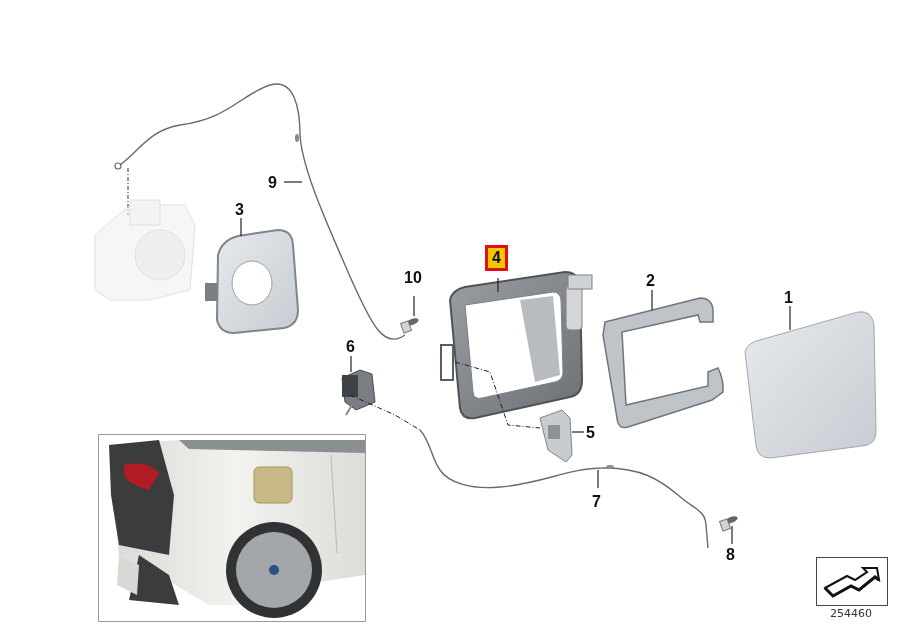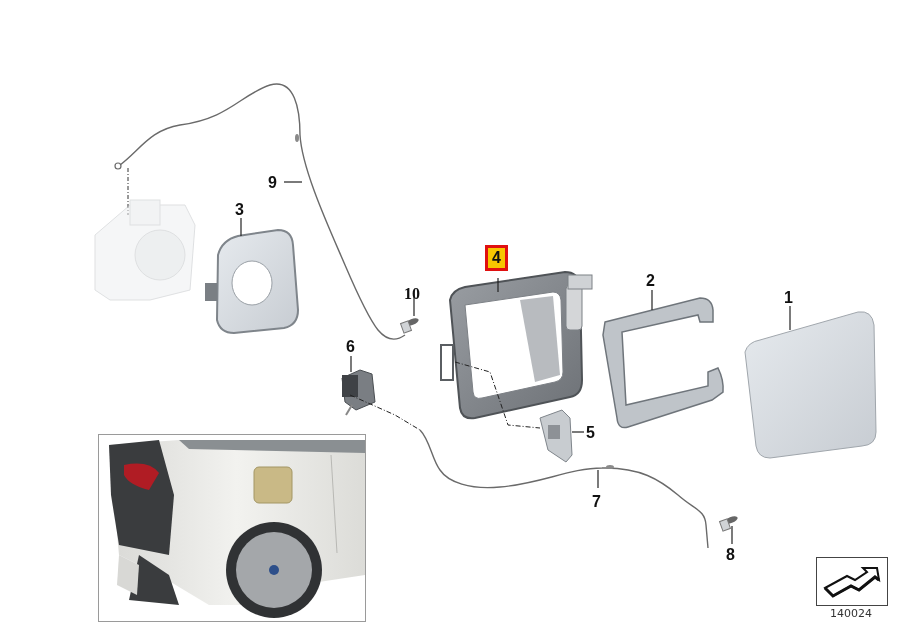--- a/index.html
+++ b/index.html
@@ -105,21 +105,21 @@
 
 <div class="callout" style="left:784px; top:290px;">1</div>
 <div class="callout" style="left:646px; top:273px;">2</div>
 <div class="callout" style="left:235px; top:202px;">3</div>
 <div class="callout hl" style="left:485px; top:245px;">4</div>
 <div class="callout" style="left:586px; top:425px;">5</div>
 <div class="callout" style="left:346px; top:339px;">6</div>
 <div class="callout" style="left:592px; top:494px;">7</div>
 <div class="callout" style="left:726px; top:547px;">8</div>
 <div class="callout" style="left:268px; top:175px;">9</div>
-<div class="callout" style="left:404px; top:286px;font-family:Liberation Serif, serif;">10</div>
+<div class="callout" style="left:404px; top:270px;">10</div>
 
 <div class="inset">
   <svg width="266" height="186" viewBox="0 0 266 186">
     <rect x="0" y="0" width="266" height="186" fill="#ffffff"></rect>
     <path d="M10 10 L 80 5 L 266 5 L 266 140 L 200 150 L 170 170 L 110 170 L 60 140 L 20 120 Z" fill="url(#gCar)"></path>
     <path d="M10 10 L 60 5 L 75 60 L 70 120 L 20 110 L 12 60 Z" fill="#3a3c3e"></path>
     <path d="M25 30 Q 50 25 60 38 L 50 55 Q 30 50 25 40 Z" fill="#b01c24"></path>
     <rect x="155" y="32" width="38" height="36" rx="5" fill="#c9b986" stroke="#a39664"></rect>
     <path d="M80 5 L 266 5 L 266 18 L 90 14 Z" fill="#8a8f92"></path>
     <line x1="232" y1="20" x2="238" y2="118" stroke="#b8b8b4" stroke-width="1"></line>
@@ -130,13 +130,13 @@
     <path d="M20 120 L 40 130 L 38 160 L 18 150 Z" fill="#d8d8d5"></path>
   </svg>
 </div>
 
 <div class="navbox">
   <svg width="70" height="47" viewBox="0 0 70 47">
     <path d="M8 30 L 30 18 L 38 22 L 50 14 L 46 10 L 60 10 L 62 22 L 58 19 L 42 32 L 34 28 L 16 38 Z" fill="#ffffff" stroke="#111" stroke-width="2"></path>
     <path d="M8 30 L 16 38 L 34 28 L 42 32 L 58 19 L 62 22" fill="none" stroke="#111" stroke-width="3"></path>
   </svg>
 </div>
-<div class="refnum" style="left:830px; top:607px;">140024</div>
+<div class="refnum" style="left:830px; top:607px;">254460</div>
 
 </body></html>

